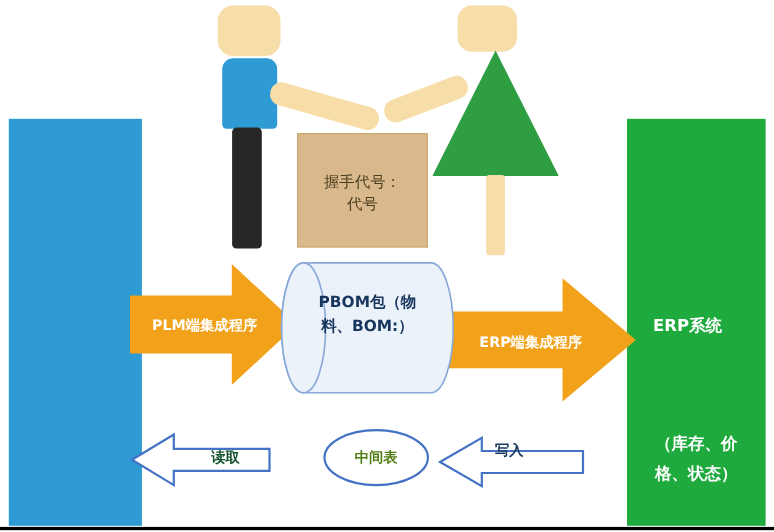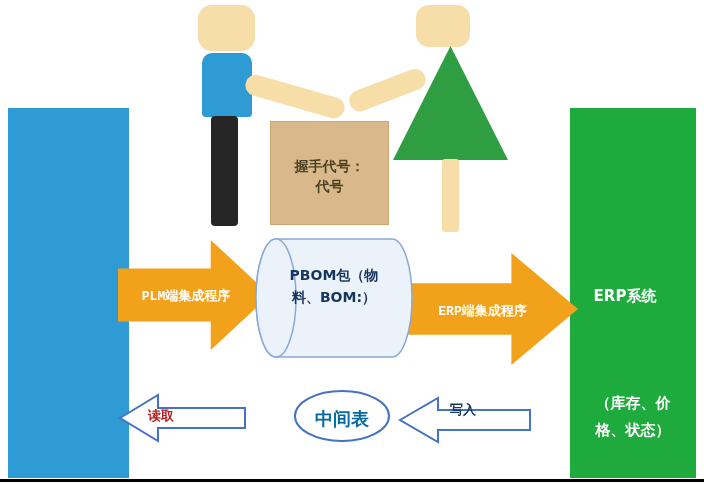--- a/index.html
+++ b/index.html
@@ -23,42 +23,42 @@
   .male-legs{left:211px;top:116px;width:27px;height:110px;background:#262626;border-radius:4px;z-index:2;}
   .female-head{left:416px;top:5px;width:54px;height:42px;background:#f7dda8;border-radius:13px;z-index:2;}
   .female-dress{left:393px;top:46px;width:115px;height:114px;background:#2f9e43;
     clip-path:polygon(50% 0,100% 100%,0 100%);z-index:2;}
   .female-legs{left:442px;top:159px;width:17px;height:73px;background:#f7dda8;border-radius:3px;z-index:2;}
   .female-arm{left:350px;top:94px;width:80px;height:21px;background:#f7dda8;border-radius:10px;
     transform:rotate(-21deg);transform-origin:left center;z-index:2;}
   
   .handshake-box{left:270px;top:121px;width:119px;height:104px;background:#d9b98b;
     border:1px solid #c9a76e;box-sizing:border-box;z-index:2;
-    text-align:center;padding-top:34px;color:#4a3f22;font-weight:bold;font-size:14px;line-height:20px;}
+    text-align:center;padding-top:34px;color:#4a3f22;font-weight:normal;font-size:14px;line-height:20px;}
   
   .arrow-orange{background:#f2a21a;z-index:2;}
   .plm-arrow{left:118px;top:240px;width:152px;height:110px;
     clip-path:polygon(0 26%,61% 26%,61% 0,100% 50%,61% 100%,61% 74%,0 74%);}
   .erp-arrow{left:393px;top:253px;width:185px;height:112px;
     clip-path:polygon(0 27%,64% 27%,64% 0,100% 50%,64% 100%,64% 73%,0 73%);}
-  .arrow-label{position:absolute;color:#fff;font-weight:bold;font-size:13px;text-align:center;z-index:5;font-family:Liberation Mono, monospace;}
+  .arrow-label{position:absolute;color:#fff;font-weight:bold;font-size:13px;text-align:center;z-index:5;}
   .plm-arrow-label{left:122px;top:287px;width:128px;}
   .erp-arrow-label{left:420px;top:302px;width:125px;}
   
   .cyl-svg{left:254px;top:235px;z-index:3;}
   .cyl-label{left:284px;top:264px;width:100px;text-align:center;color:#17365d;
     font-weight:bold;font-size:14px;line-height:22px;z-index:4;}
   
   .mid-svg{left:292px;top:388px;z-index:2;}
-  .mid-label{left:292px;top:407px;width:100px;text-align:center;color:#0369a1;
-    font-weight:bold;font-size:18px;z-index:4;}
+  .mid-label{left:292px;top:407px;width:100px;text-align:center;color:#4d7c0f;
+    font-weight:bold;font-size:13px;z-index:4;}
   
   .read-svg{left:118px;top:393px;z-index:2;}
   .write-svg{left:398px;top:396px;z-index:2;}
-  .read-label{left:148px;top:407px;width:70px;text-align:left;color:#b91c1c;font-weight:bold;font-size:13px;z-index:4;}
+  .read-label{left:148px;top:407px;width:70px;text-align:right;color:#14532d;font-weight:bold;font-size:13px;z-index:4;}
   .write-label{left:428px;top:401px;width:70px;text-align:center;color:#17365d;font-weight:bold;font-size:13px;z-index:4;}
   
   .bottom-line{left:0;top:479px;width:704px;height:3px;background:#000;z-index:4;}
 </style>
 </head>
 <body>
 
 <div class="canvas">
 
   <div class="abs plm-rect"></div>

